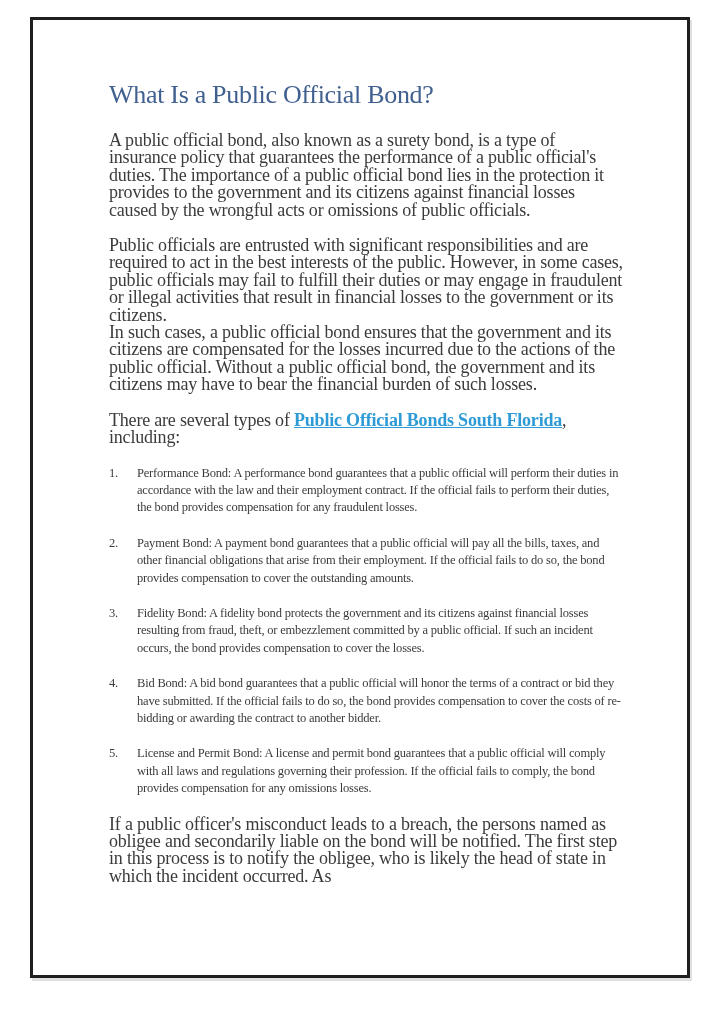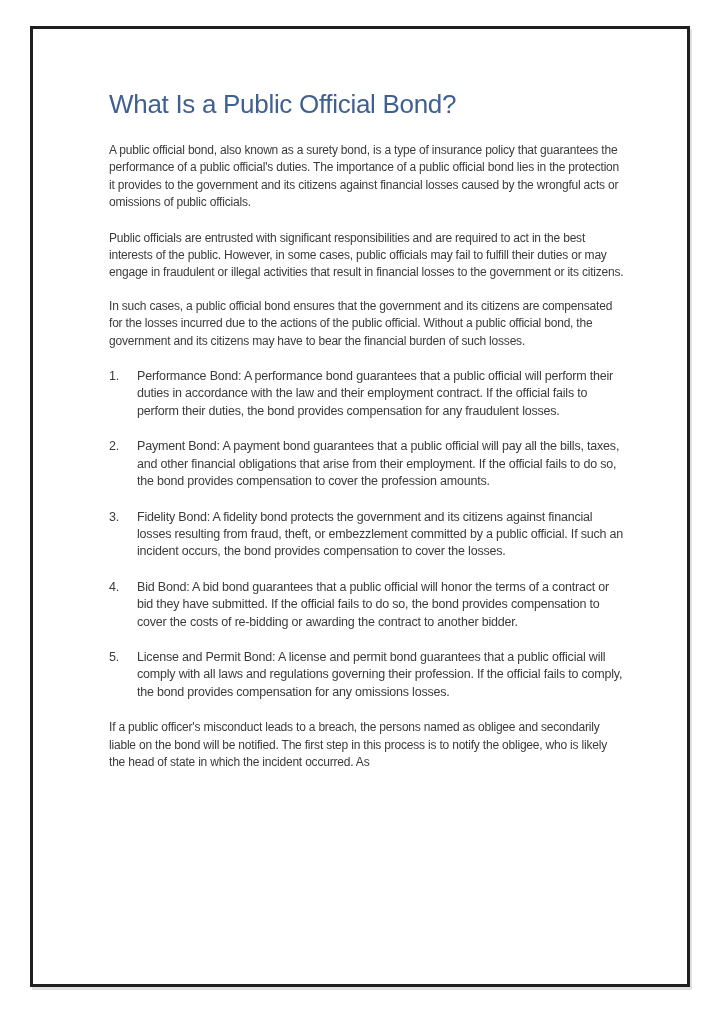--- a/index.html
+++ b/index.html
@@ -9,46 +9,47 @@
     --border-color:#1f1f1f;
   }
   html,body{margin:0;padding:0;}
   body{
     width:720px;height:1018px;
     background:#ffffff;
     font-family:"Liberation Sans", sans-serif;
     position:relative;overflow:hidden;
   }
   .page{
-    position:absolute;left:30px;top:26px;
+    position:absolute;left:30px;top:17px;
     width:660px;height:961px;
     box-sizing:border-box;
     background:#ffffff;
     border:3px solid var(--border-color);
     box-shadow:2px 3px 0 rgba(0,0,0,0.12);
+    font-family:Liberation Serif, serif;
   }
   .content{
     padding:60px 0 0 76px;
     width:516px;
   }
   h1.doc-title{
     font-size:26px;
     font-weight:400;
     color:var(--title-color);
     letter-spacing:-0.3px;
     margin:0 0 22px 0;
   }
   .para{
-    font-size:12px;
+    font-size:18px;
     letter-spacing:-0.2px;
     line-height:17.4px;
     color:var(--body-color);
     margin:0 0 18px 0;
   }
-  .para.joined{margin-bottom:16px;}
+  .para.joined{margin-bottom:0;}
   .link{
     color:var(--link-color);
     font-weight:700;
     text-decoration:underline;
     cursor:pointer;
   }
   .bond-list{margin:0 0 0 0;padding:0;}
   .bond-item{
     display:flex;
     font-size:12.5px;
@@ -67,31 +68,32 @@
   <div class="content">
 
     <h1 class="doc-title">What Is a Public Official Bond?</h1>
 
     <p class="para">A public official bond, also known as a surety bond, is a type of insurance policy that guarantees the performance of a public official's duties. The importance of a public official bond lies in the protection it provides to the government and its citizens against financial losses caused by the wrongful acts or omissions of public officials.</p>
 
     <p class="para joined">Public officials are entrusted with significant responsibilities and are required to act in the best interests of the public. However, in some cases, public officials may fail to fulfill their duties or may engage in fraudulent or illegal activities that result in financial losses to the government or its citizens.</p>
 
     <p class="para">In such cases, a public official bond ensures that the government and its citizens are compensated for the losses incurred due to the actions of the public official. Without a public official bond, the government and its citizens may have to bear the financial burden of such losses.</p>
 
+    <p class="para"><span>There are several types of </span><a class="link">Public Official Bonds South Florida</a><span>, including:</span></p>
 
     <div class="bond-list">
 
       <div class="bond-item">
         <span class="num">1.</span>
         <span class="itext">Performance Bond: A performance bond guarantees that a public official will perform their duties in accordance with the law and their employment contract. If the official fails to perform their duties, the bond provides compensation for any fraudulent losses.</span>
       </div>
 
       <div class="bond-item">
         <span class="num">2.</span>
-        <span class="itext">Payment Bond: A payment bond guarantees that a public official will pay all the bills, taxes, and other financial obligations that arise from their employment. If the official fails to do so, the bond provides compensation to cover the profession amounts.</span>
+        <span class="itext">Payment Bond: A payment bond guarantees that a public official will pay all the bills, taxes, and other financial obligations that arise from their employment. If the official fails to do so, the bond provides compensation to cover the outstanding amounts.</span>
       </div>
 
       <div class="bond-item">
         <span class="num">3.</span>
         <span class="itext">Fidelity Bond: A fidelity bond protects the government and its citizens against financial losses resulting from fraud, theft, or embezzlement committed by a public official. If such an incident occurs, the bond provides compensation to cover the losses.</span>
       </div>
 
       <div class="bond-item">
         <span class="num">4.</span>
         <span class="itext">Bid Bond: A bid bond guarantees that a public official will honor the terms of a contract or bid they have submitted. If the official fails to do so, the bond provides compensation to cover the costs of re-bidding or awarding the contract to another bidder.</span>

